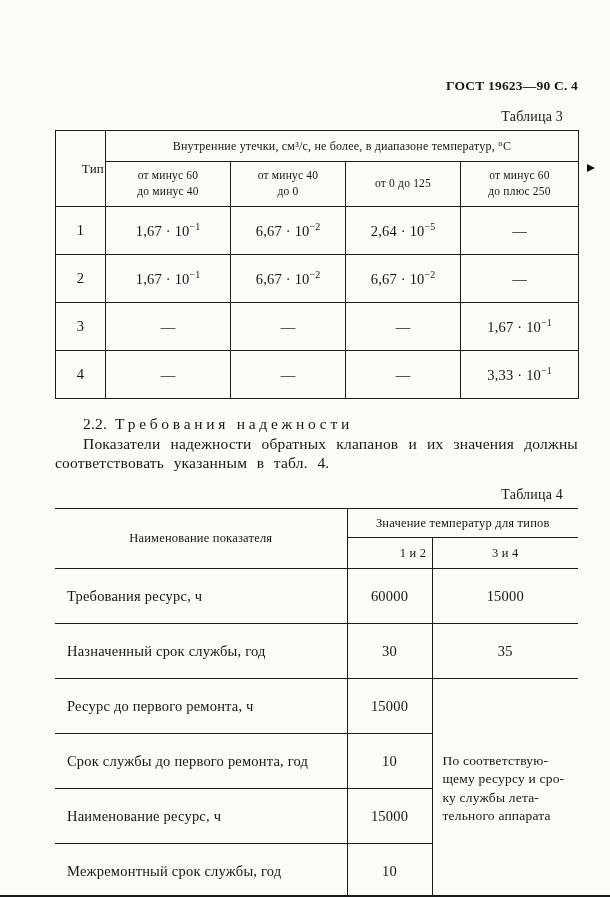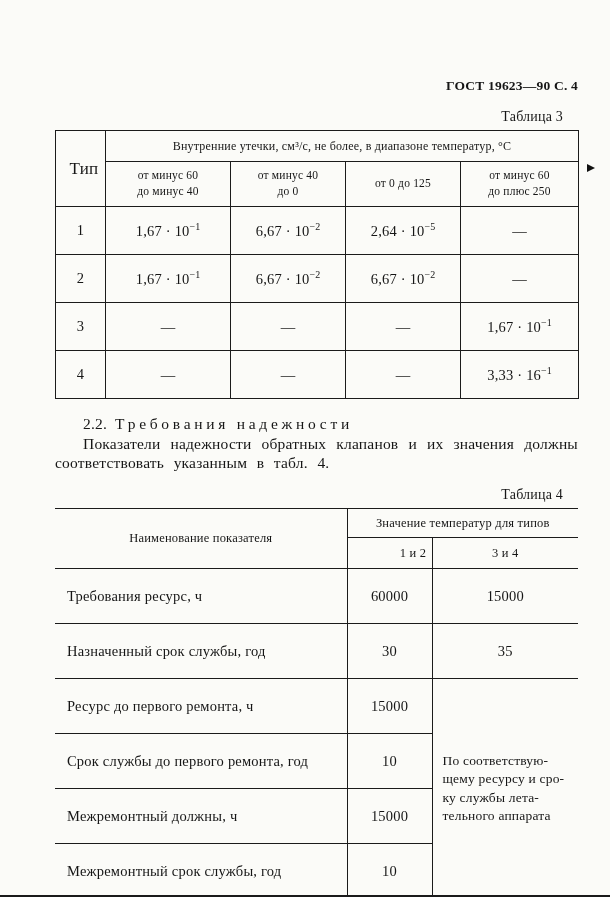--- a/index.html
+++ b/index.html
@@ -12,21 +12,21 @@
     position:relative;width:610px;height:897px;overflow:hidden;
     box-sizing:border-box;padding:60px 32px 0 55px;letter-spacing:.2px;
   }
   .page-header{text-align:right;font-weight:bold;font-size:13.5px;margin-top:18px;}
   .caption{text-align:right;font-size:14px;margin:15px 15px 5px 0;}
   table{border-collapse:collapse;width:523px;table-layout:fixed;}
   sup{font-size:10px;letter-spacing:0;}
   
   .t3 th,.t3 td{border:1.5px solid #1b1b1b;text-align:center;vertical-align:middle;}
   .t3 thead th{font-weight:normal;}
-  .t3 .type-head{font-size:17px;text-align:center;padding-left:8px;}
+  .t3 .type-head{font-size:13px;text-align:right;padding-left:8px;}
   .t3 .span-head{font-size:12px;height:26px;padding:2px 8px;}
   .t3 .col-head{font-size:11.5px;height:40px;white-space:pre-line;line-height:1.35;padding:2px 4px;}
   .t3 tbody td{height:45px;font-size:14.5px;}
   
   .section-heading{margin:16px 0 2px 0;font-size:15.5px;text-indent:28px;}
   .section-heading .sp{letter-spacing:.24em;margin-left:8px;}
   .body-text{margin:2px 0 0 0;font-size:15.5px;line-height:1.2;
     text-align:justify;text-indent:28px;word-spacing:5.5px;}
   
   .t4{border-top:1.5px solid #1b1b1b;margin-top:0;}
@@ -100,21 +100,21 @@
         <td><span>—</span><sup></sup></td>
         <td><span>—</span><sup></sup></td>
         <td><span>—</span><sup></sup></td>
         <td><span>1,67 · 10</span><sup>−1</sup></td>
       </tr>
       <tr>
         <td>4</td>
         <td><span>—</span><sup></sup></td>
         <td><span>—</span><sup></sup></td>
         <td><span>—</span><sup></sup></td>
-        <td><span>3,33 · 16</span><sup>−1</sup></td>
+        <td><span>3,33 · 10</span><sup>−1</sup></td>
       </tr>
     </tbody>
   </table>
 
   <p class="section-heading">
     <span>2.2.</span><span class="sp">Требования надежности</span>
   </p>
   <p class="body-text">Показатели надежности обратных клапанов и их значения должны соответствовать указанным в табл. 4.</p>
 
   <div class="caption">Таблица 4</div>
@@ -152,21 +152,21 @@
         <td class="note" rowspan="4">По соответствую-
 щему ресурсу и сро-
 ку службы лета-
 тельного аппарата</td>
       </tr>
       <tr>
         <td class="name">Срок службы до первого ремонта, год</td>
         <td class="val">10</td>
       </tr>
       <tr>
-        <td class="name">Межремонтный должны, ч</td>
+        <td class="name">Наименование ресурс, ч</td>
         <td class="val">15000</td>
       </tr>
       <tr>
         <td class="name">Межремонтный срок службы, год</td>
         <td class="val">10</td>
       </tr>
       <tr class="med">
         <td class="name">Назначенный срок хранения, год</td>
         <td class="vspan" colspan="2">5</td>
       </tr>

